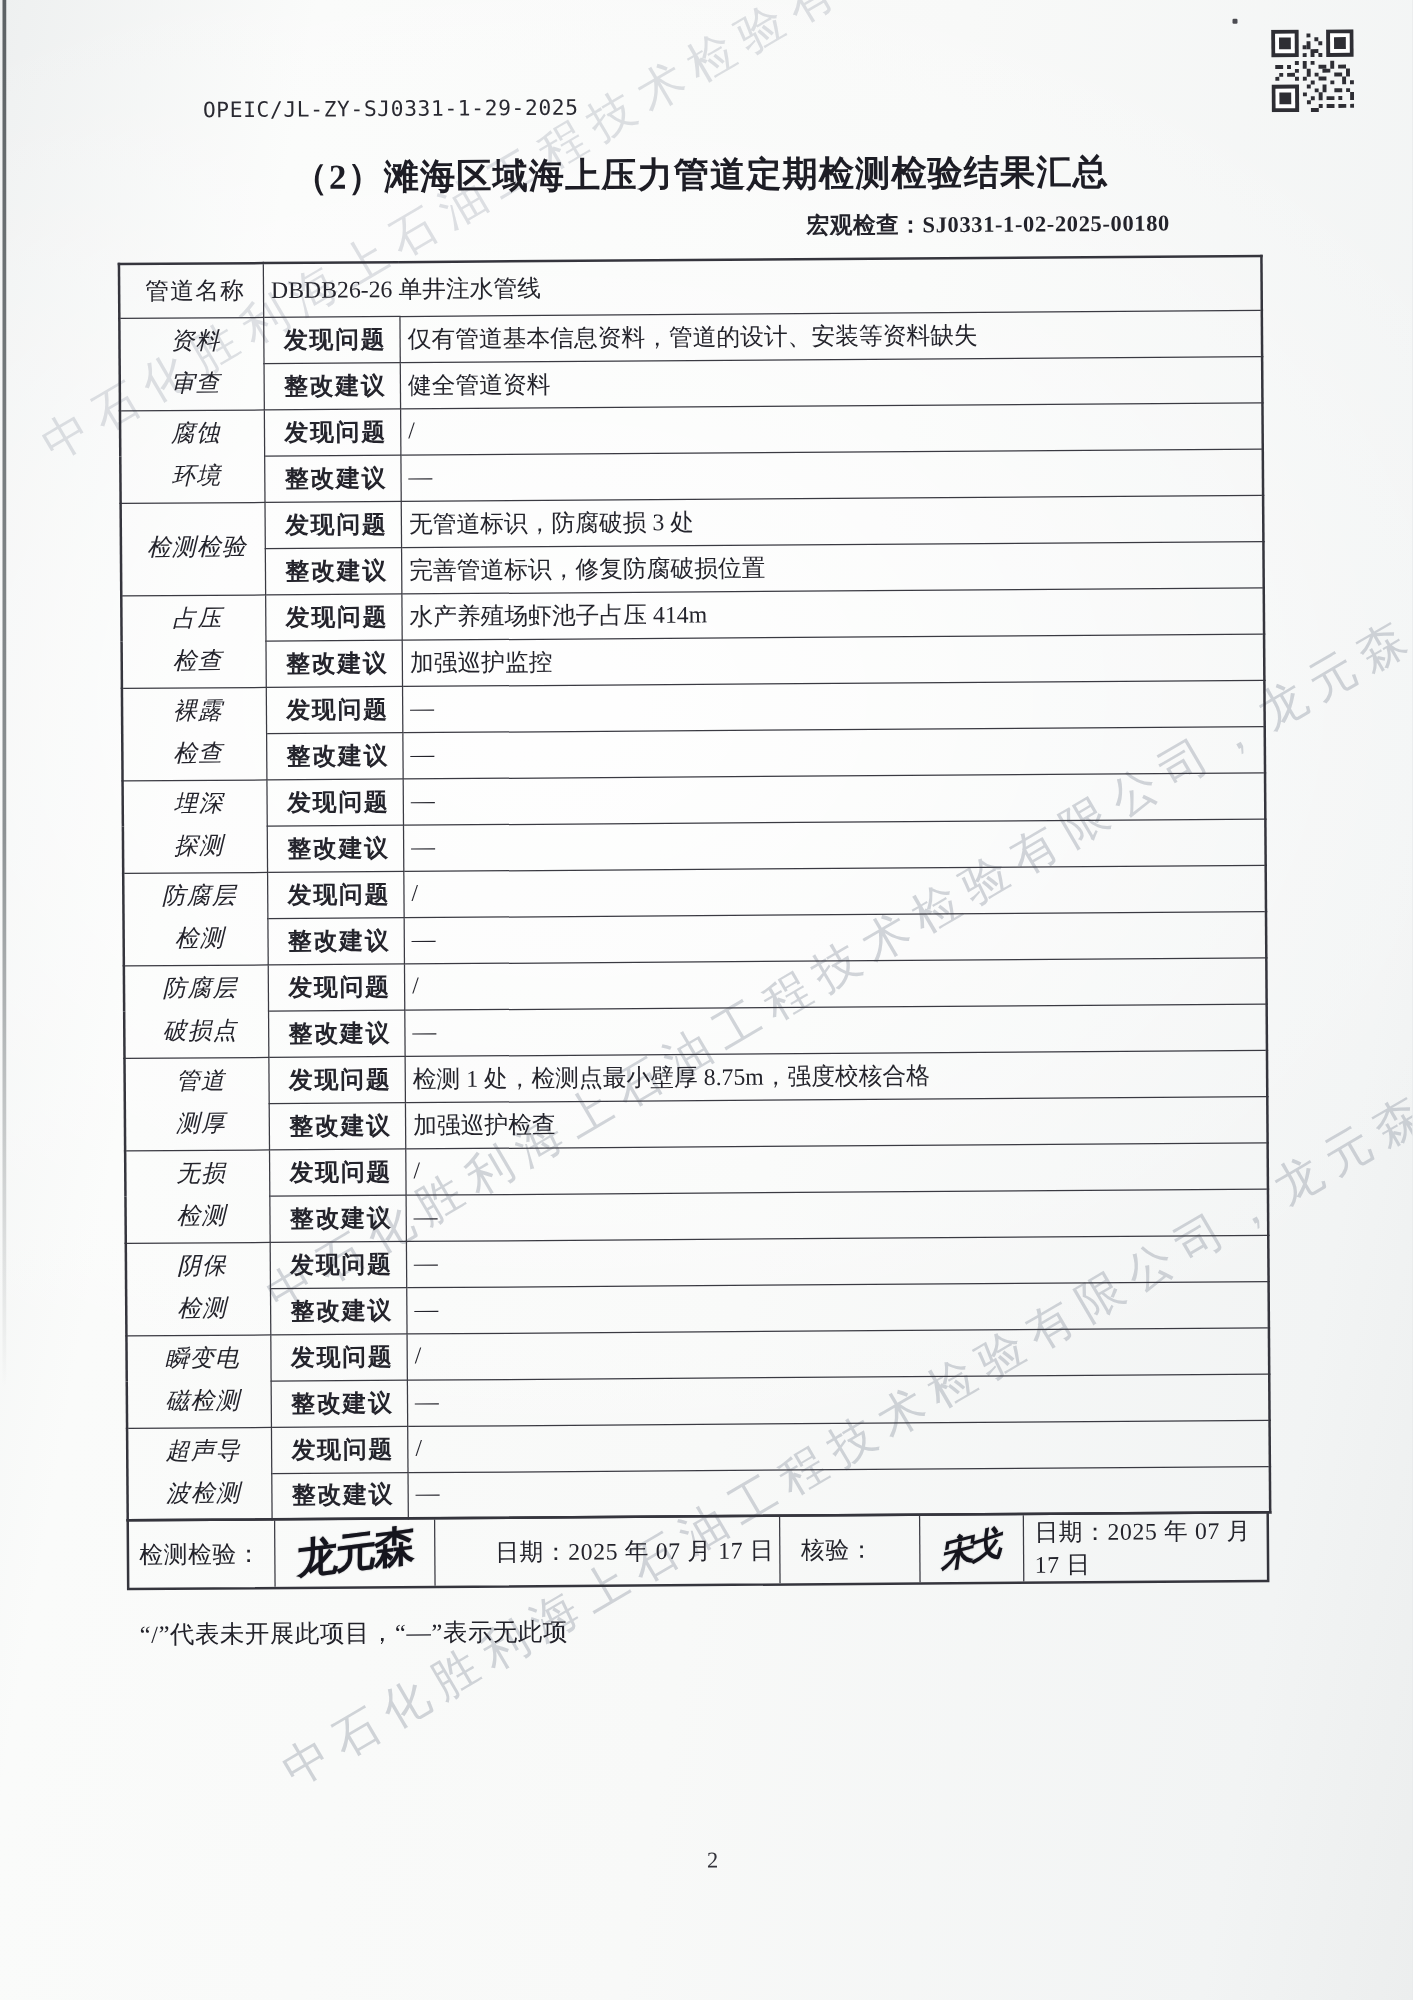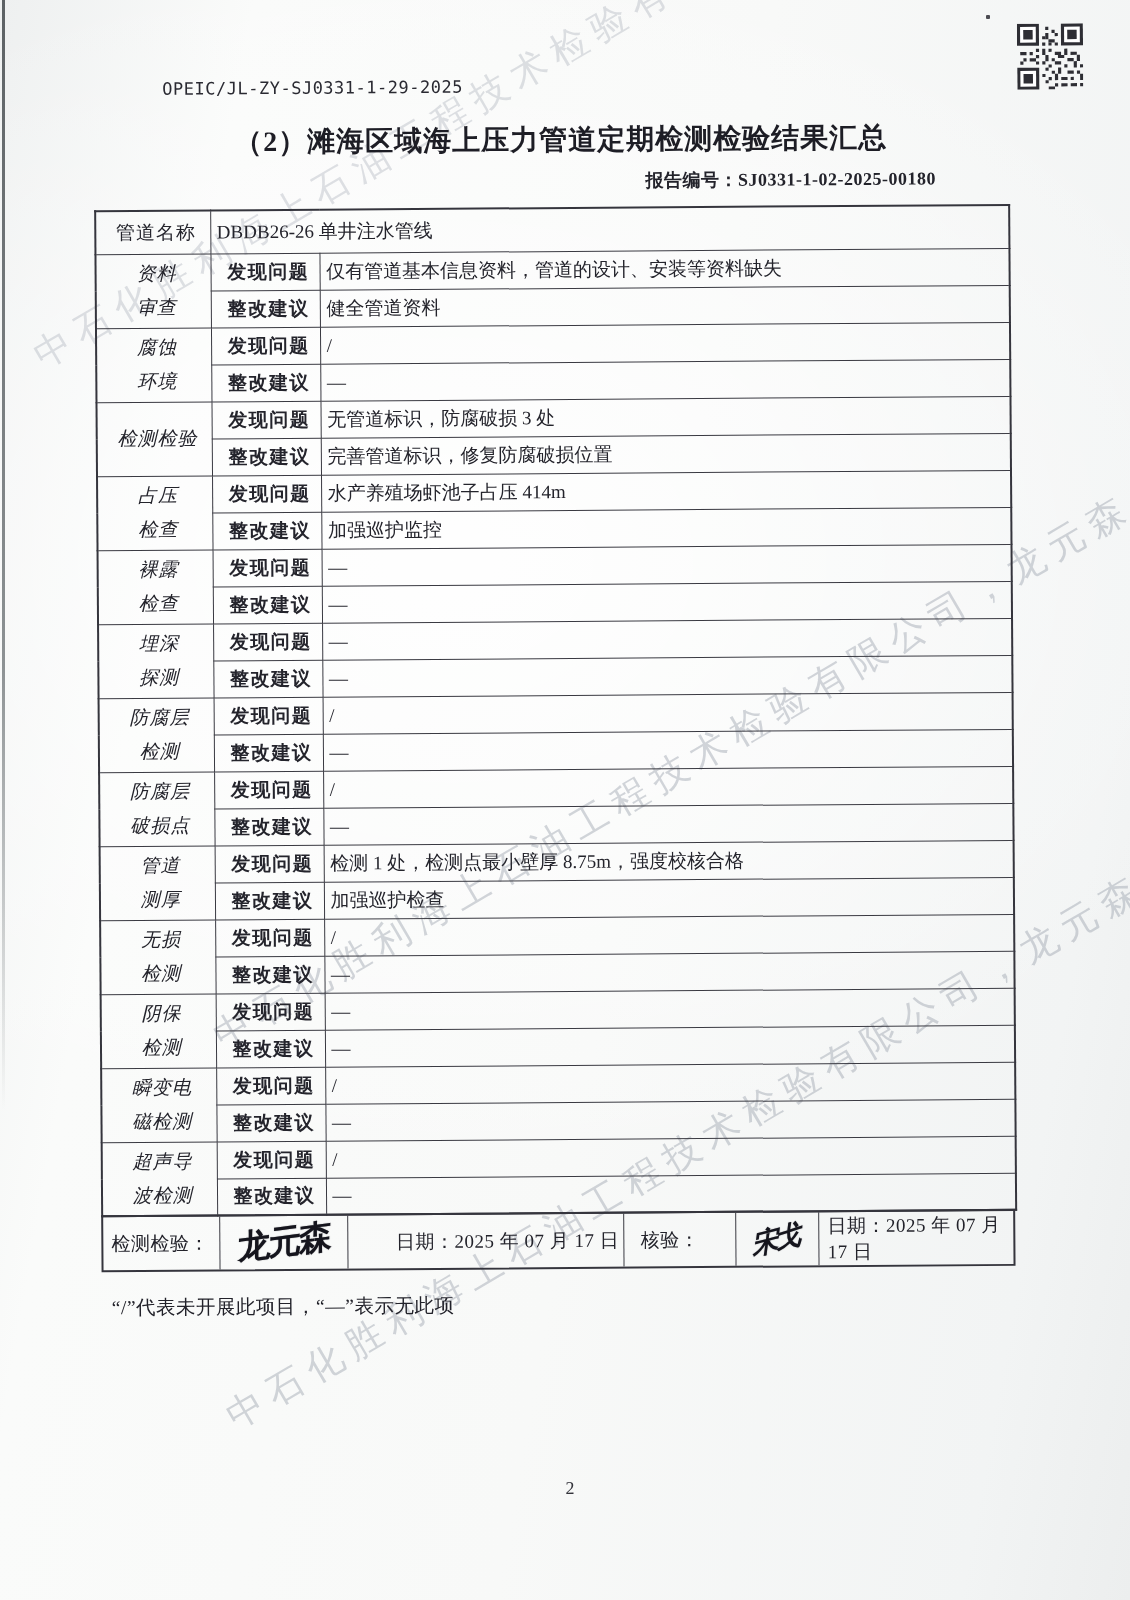--- a/index.html
+++ b/index.html
@@ -138,21 +138,21 @@
           <rect x="12" y="19" width="1" height="1"></rect>
           <rect x="14" y="19" width="2" height="1"></rect>
         <rect x="17" y="19" width="2" height="1"></rect>
           <rect x="20" y="19" width="1" height="1"></rect>
           <rect x="10" y="20" width="2" height="1"></rect>
       </g>
     </svg>
 
     <h1 class="title">（2）滩海区域海上压力管道定期检测检验结果汇总</h1>
 
-    <div class="report-no"><span>报告编号：</span><span>SJ0331-1-02-2025-00180</span></div>
+    <div class="report-no"><span>宏观检查：</span><span>SJ0331-1-02-2025-00180</span></div>
 
     <table class="main">
       <colgroup>
           <col style="width:115px">
           <col style="width:109px">
           <col style="width:690px">
         </colgroup>
       <tbody id="table-body">
         <tr class="rname">
           <td class="cat">管道名称</td>

